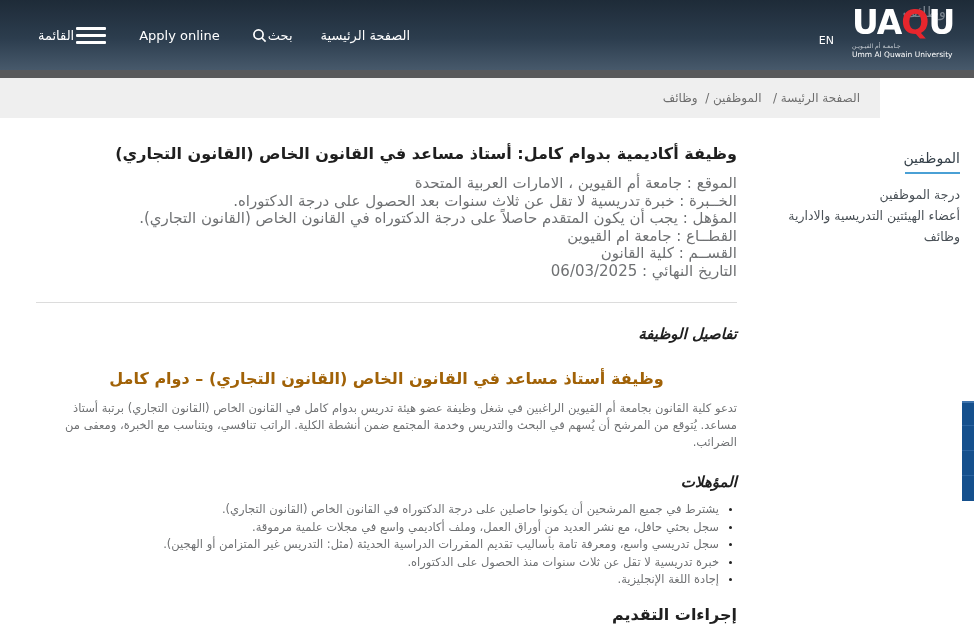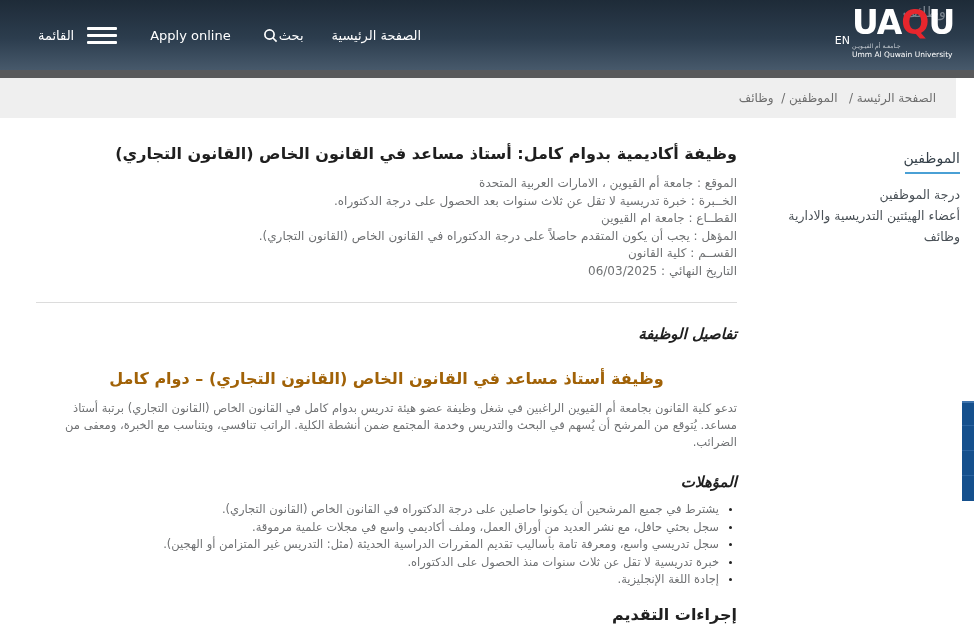--- a/index.html
+++ b/index.html
@@ -4,56 +4,56 @@
 <style>
   * { margin:0; padding:0; box-sizing:border-box; }
   html,body { width:974px; height:644px; overflow:hidden; background:#fff;
               font-family:"DejaVu Sans","Liberation Sans",sans-serif; }
 
   
   .header { position:relative; width:974px; height:70px;
             background:linear-gradient(180deg,#1e2b38 0%,#2c3d4e 55%,#47596b 100%); }
   .nav { position:absolute; left:38px; top:0; height:70px; display:flex; align-items:center; }
   .nav-item { color:#fff; font-size:13px; cursor:pointer; white-space:nowrap; }
-  .menu-group { display:flex; align-items:center; gap:13px; }
+  .menu-group { display:flex; align-items:center; gap:2px; }
   .hamburger { width:30px; height:17px; display:flex; flex-direction:column; justify-content:space-between; cursor:pointer; }
   .hamburger span { display:block; height:3px; background:#fff; border-radius:1px; }
   .apply { margin-left:33px; }
   .search-group { margin-left:32px; display:flex; align-items:center; gap:1px; cursor:pointer; }
   .search-group svg { display:block; }
   .home { margin-left:28px; }
-  .lang { position:absolute; right:124px; top:34px; color:#fff; font-size:11px; cursor:pointer; }
+  .lang { position:absolute; right:140px; top:34px; color:#fff; font-size:11px; cursor:pointer; }
   .logo-wrap { position:absolute; right:2px; top:6px; width:120px; text-align:left; cursor:pointer; z-index:2; }
   .logo-word { font-size:33px; font-weight:bold; color:#fff; letter-spacing:-1px; line-height:1.05; }
   .logo-word .q { color:#e8262d; }
   .logo-ar { font-size:6px; color:#c8ced4; letter-spacing:2px; margin-top:1px; white-space:nowrap; }
   .logo-en { font-size:7.5px; color:#fff; margin-top:1px; white-space:nowrap; }
   .watermark { position:absolute; right:28px; top:3px; font-size:15px; color:#87909a; opacity:.85; z-index:1; }
   .header-strip { width:974px; height:8px; background:#58595b; }
 
   
-  .breadcrumb-bar { width:956px; height:40px; background:#efefef; direction:rtl;
+  .breadcrumb-bar { width:880px; height:40px; background:#efefef; direction:rtl;
                     display:flex; align-items:center; padding:0 20px; }
   .breadcrumb { font-size:12px; color:#6e6e6e; }
   .crumb { cursor:pointer; }
   .crumb-sep { white-space:pre; color:#6e6e6e; }
 
   
   .content { position:relative; width:974px; height:526px; direction:rtl; background:#fff; }
 
   .side { position:absolute; right:14px; top:30px; width:215px; text-align:right; }
   .side-title { font-size:14px; color:#36414a; display:inline-block; }
   .side-underline { width:55px; height:2px; background:#4aa0d5; margin:5px 0 10px auto; }
   .side-links { list-style:none; }
   .side-links li { font-size:12.5px; color:#4a5157; line-height:21px; cursor:pointer; }
 
   .main { position:absolute; right:237px; left:36px; top:0; text-align:right; }
   .job-title { font-size:16px; font-weight:bold; color:#1f1f1f; margin-top:24px; line-height:1.45; }
   .meta { list-style:none; margin-top:10px; }
-  .meta li { font-size:12px; color:#6f7173; line-height:17.5px; }
+  .meta li { font-size:15px; color:#6f7173; line-height:17.5px; }
   .divider { border:none; border-top:1px solid #dcdcdc; margin-top:22px; }
   .h-small { font-size:15px; font-weight:bold; color:#1f1f1f; margin-top:22px;font-style:italic; }
   .job-subtitle { font-size:16px; font-weight:bold; color:#a16207; margin-top:26px;text-align:center; }
   .desc { font-size:11.5px; color:#6f7173; line-height:17px; margin-top:12px; }
   .quals { margin-top:10px; padding-right:18px; }
   .quals li { font-size:11.5px; color:#6f7173; line-height:17.5px; }
   .quals li::marker { color:#222; font-size:10px; }
   .apply-heading { font-size:16px; font-weight:bold; color:#1f1f1f; margin-top:16px; }
 
   
@@ -129,23 +129,23 @@
 
   <div class="main">
     <h1 class="job-title">وظيفة أكاديمية بدوام كامل: أستاذ مساعد في القانون الخاص (القانون التجاري)</h1>
 
     <ul class="meta">
 
         <li>الموقع : جامعة أم القيوين ، الامارات العربية المتحدة</li>
 
         <li>الخــبرة : خبرة تدريسية لا تقل عن ثلاث سنوات بعد الحصول على درجة الدكتوراه.</li>
 
+        <li>المؤهل : يجب أن يكون المتقدم حاصلاً على درجة الدكتوراه في القانون الخاص (القانون التجاري).</li>
+
         <li>القطــاع : جامعة ام القيوين</li>
-
-        <li>المؤهل : يجب أن يكون المتقدم حاصلاً على درجة الدكتوراه في القانون الخاص (القانون التجاري).</li>
 
         <li>القســم : كلية القانون</li>
 
         <li>التاريخ النهائي : 06/03/2025</li>
       </ul>
 
     <hr class="divider">
 
     <div class="h-small">تفاصيل الوظيفة</div>
 

